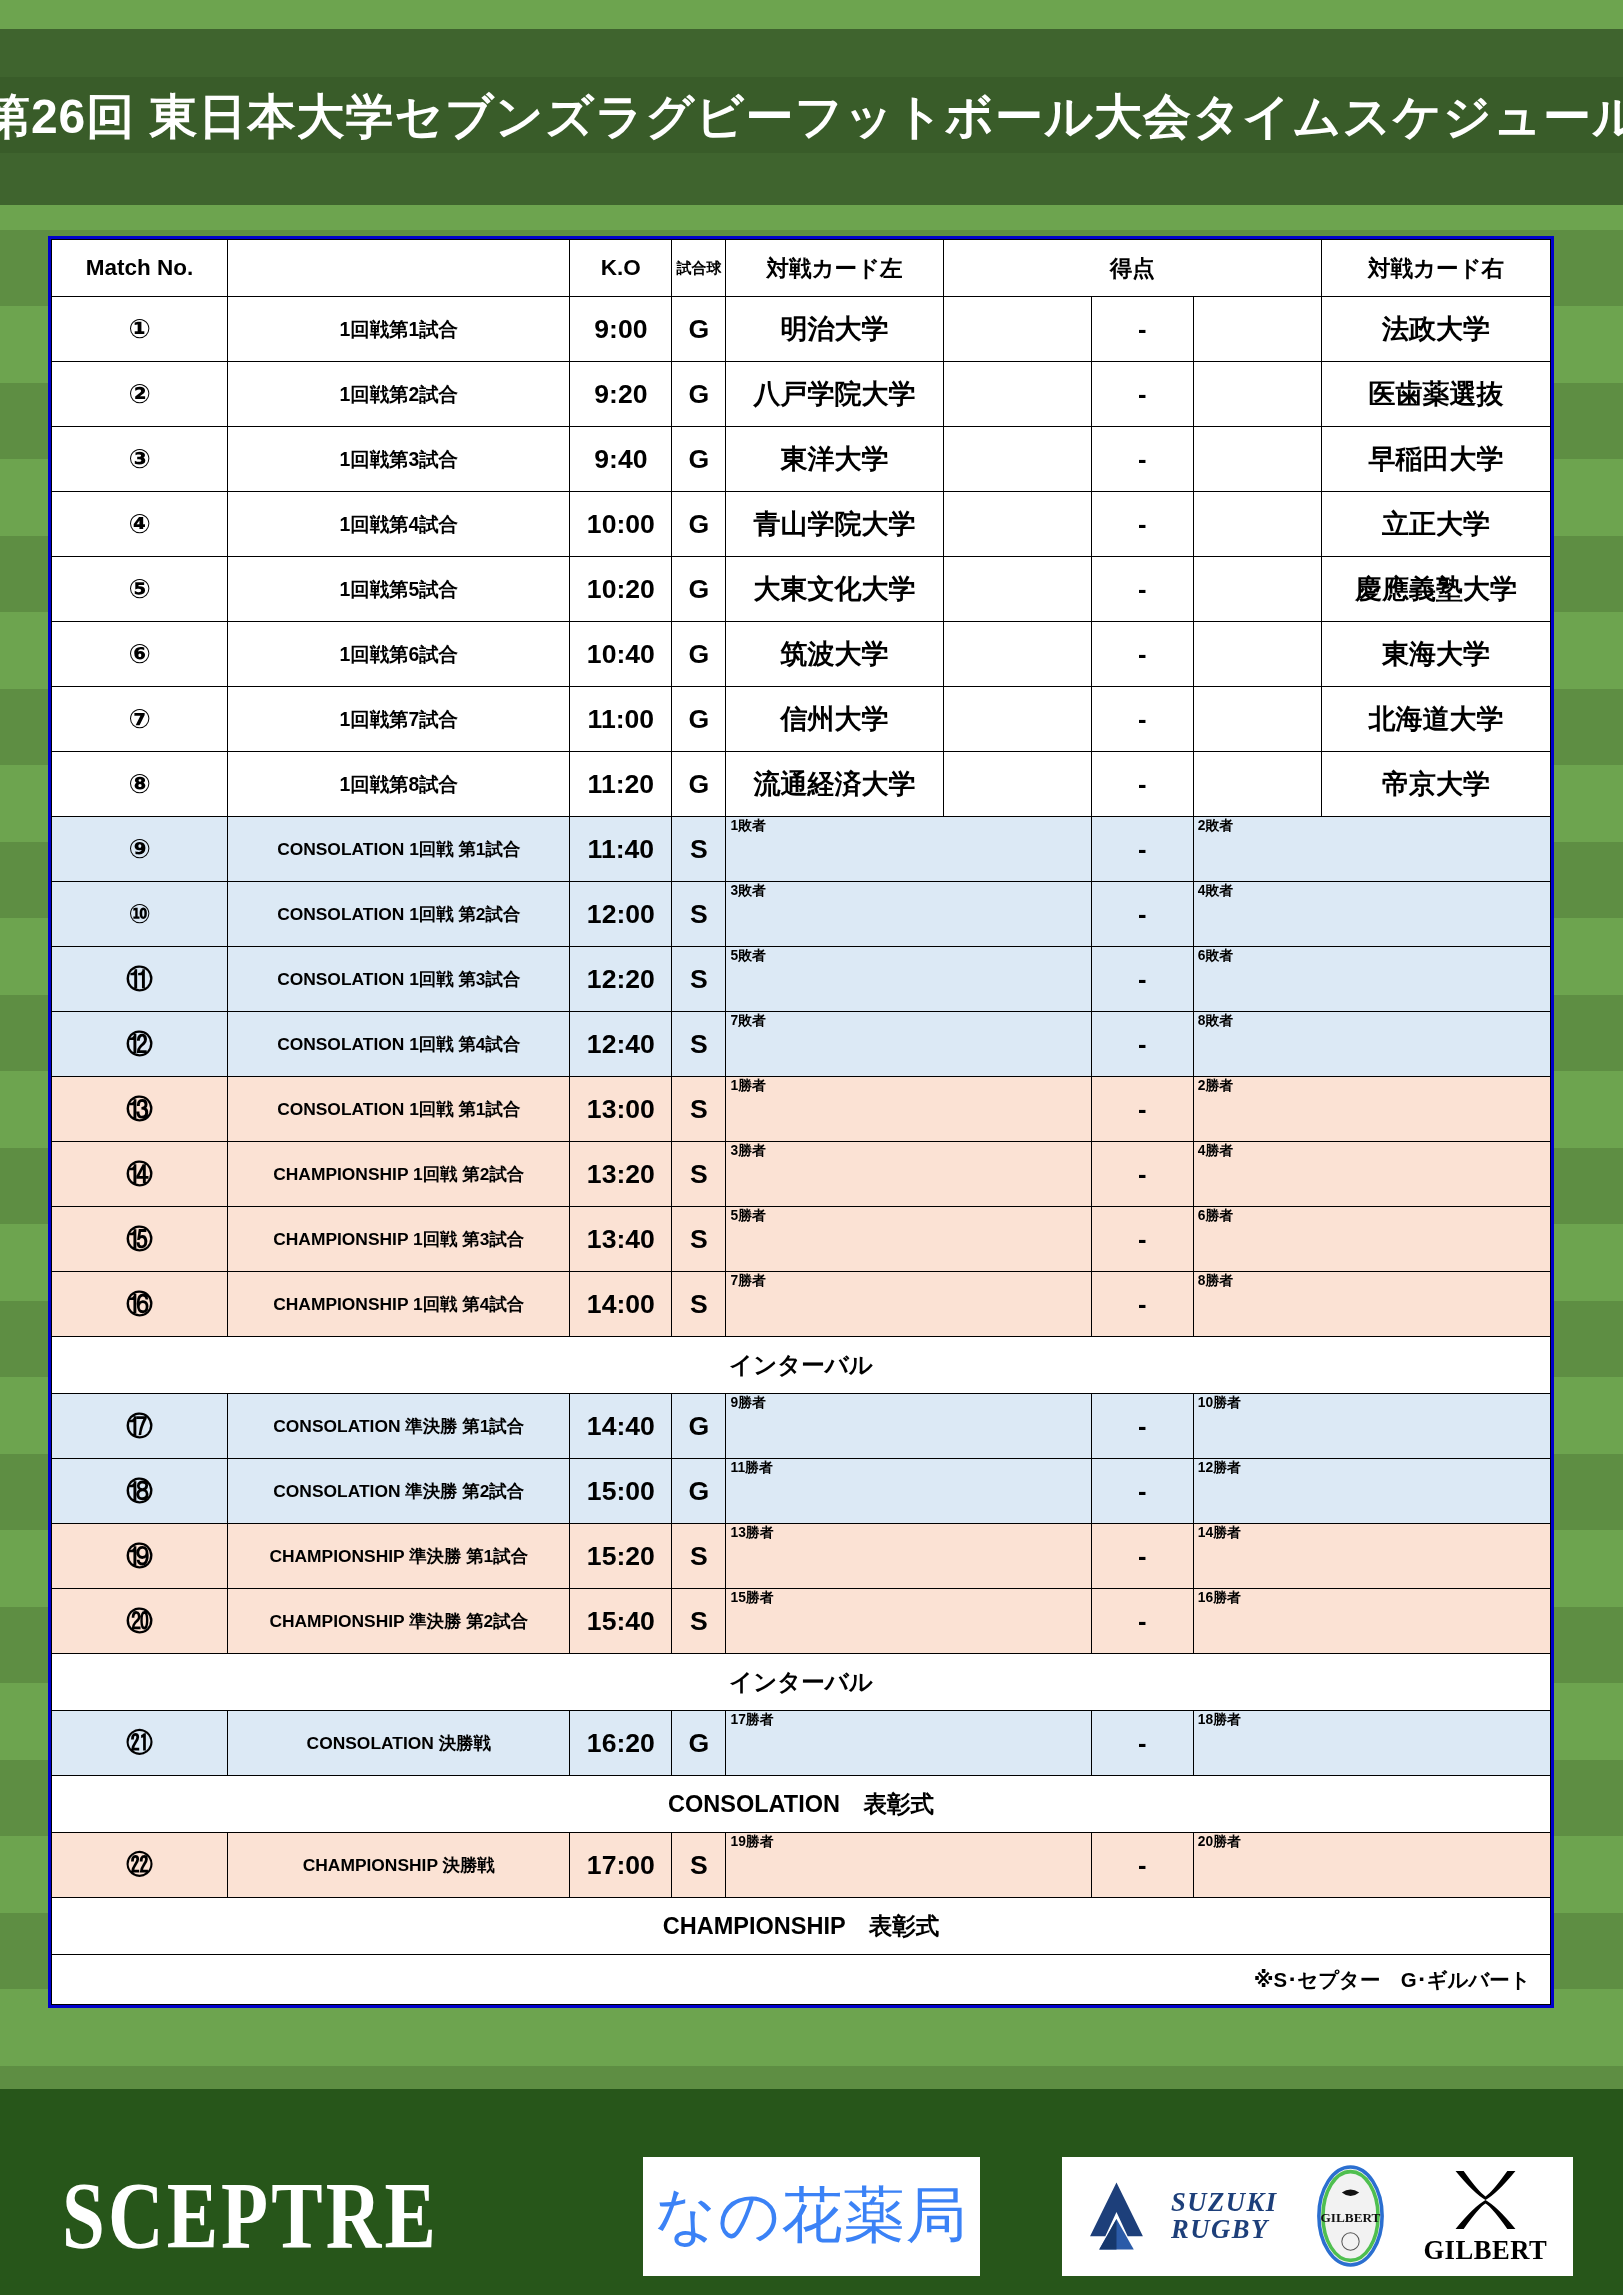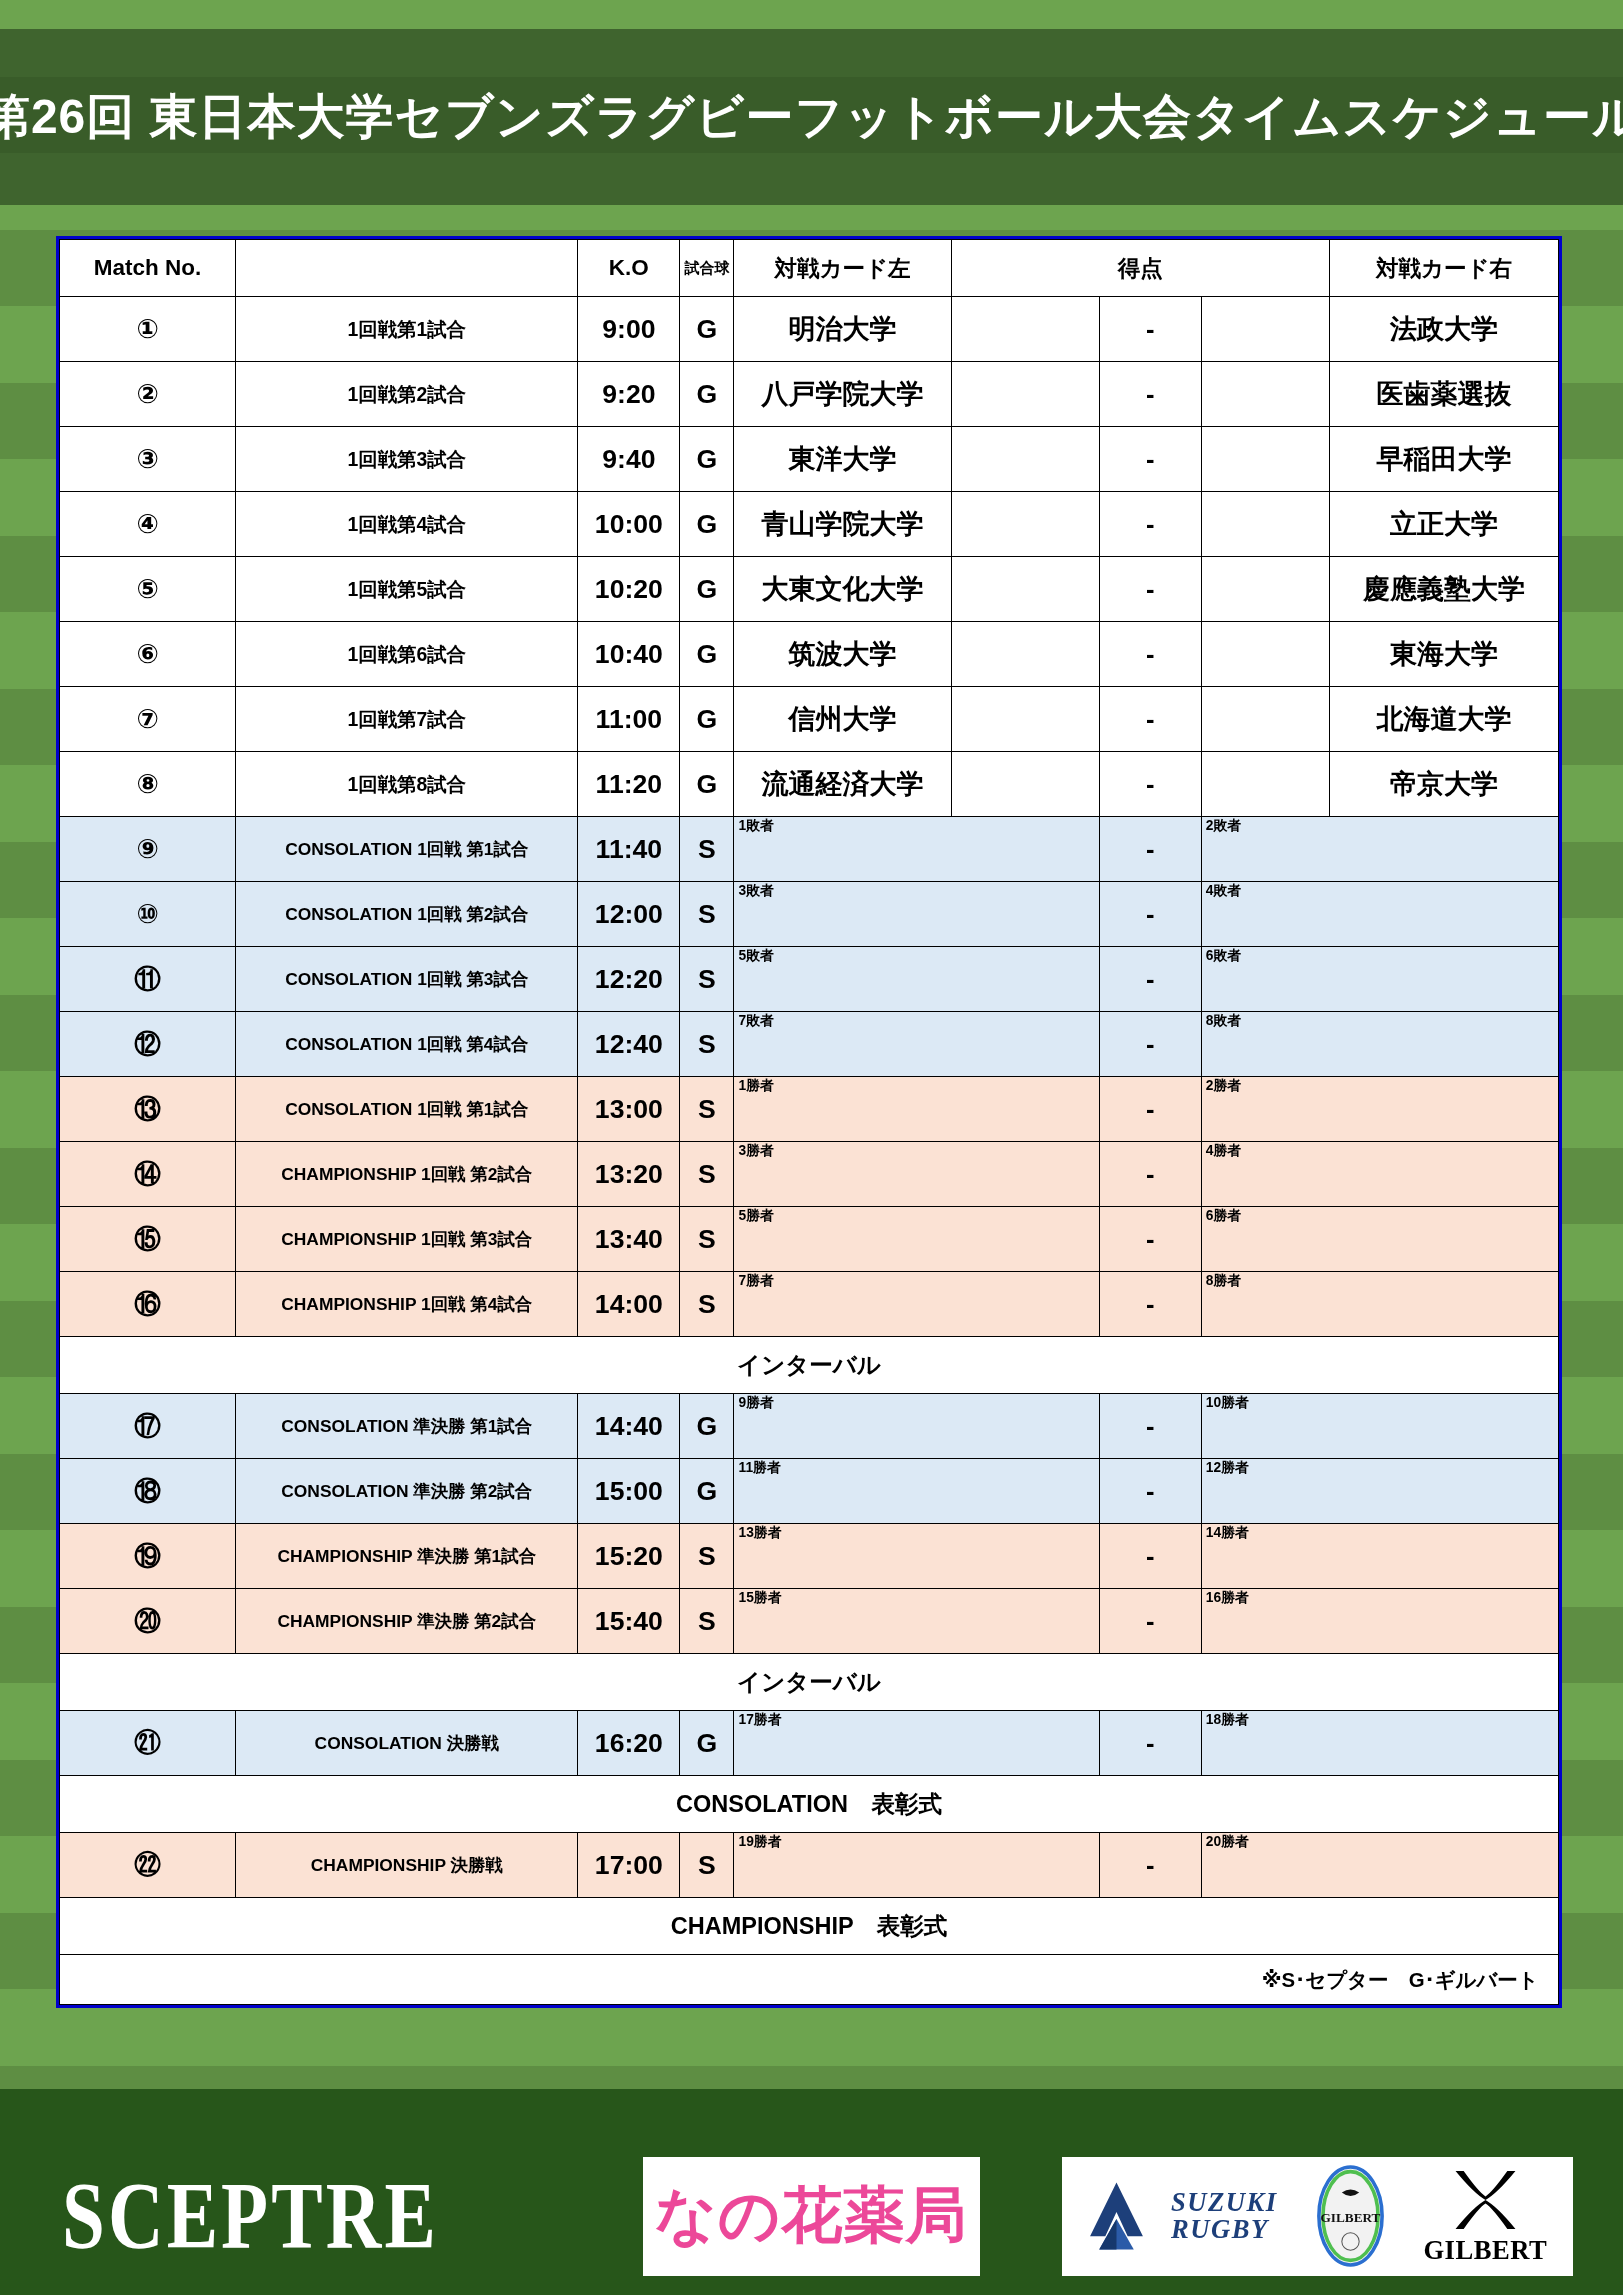--- a/index.html
+++ b/index.html
@@ -49,21 +49,21 @@
     font-family:"Liberation Serif","DejaVu Serif",serif;
     transform:scaleY(1.25);
     margin-left:31px;margin-right:auto;
     white-space:nowrap;
   }
   .logo-card{background:#fff;display:flex;align-items:center;justify-content:center;}
   #nanohana{
     width:337px;height:119px;margin-right:82px;
   }
   #nanohana .txt{
-    color:#ec4899;font-weight:bold;font-size:61px;
+    color:#3b82f6;font-weight:normal;font-size:61px;
     letter-spacing:1px;white-space:nowrap;
     font-family:"DejaVu Sans",sans-serif;
   }
   #gilbert-card{
     width:511px;height:119px;margin-right:20.4px;
     display:flex;align-items:center;justify-content:space-around;
     padding:0 8.2px;box-sizing:border-box;
   }
   .suzuki-wrap{display:flex;align-items:center;gap:23px;}
   .suzuki-txt{
@@ -72,21 +72,21 @@
     font-family:"Liberation Serif","DejaVu Serif",serif;
   }
   .gilbert-txt{
     color:#000;font-weight:bold;font-size:26.6px;letter-spacing:0.5px;
     font-family:"Liberation Serif","DejaVu Serif",serif;
   }
   .gball{position:relative;width:77px;height:102px;}
 
   
   #sheet{
-    position:absolute;left:56px;top:236px;width:1506px;
+    position:absolute;left:48px;top:236px;width:1506px;
     z-index:2;
     border:3.6px solid #0000cc;
     background:#fff;
     box-sizing:border-box;
   }
   table{border-collapse:collapse;width:100%;table-layout:fixed;background:#fff;}
   td,th{
     border:1px solid #000;
     padding:0;
     text-align:center;

